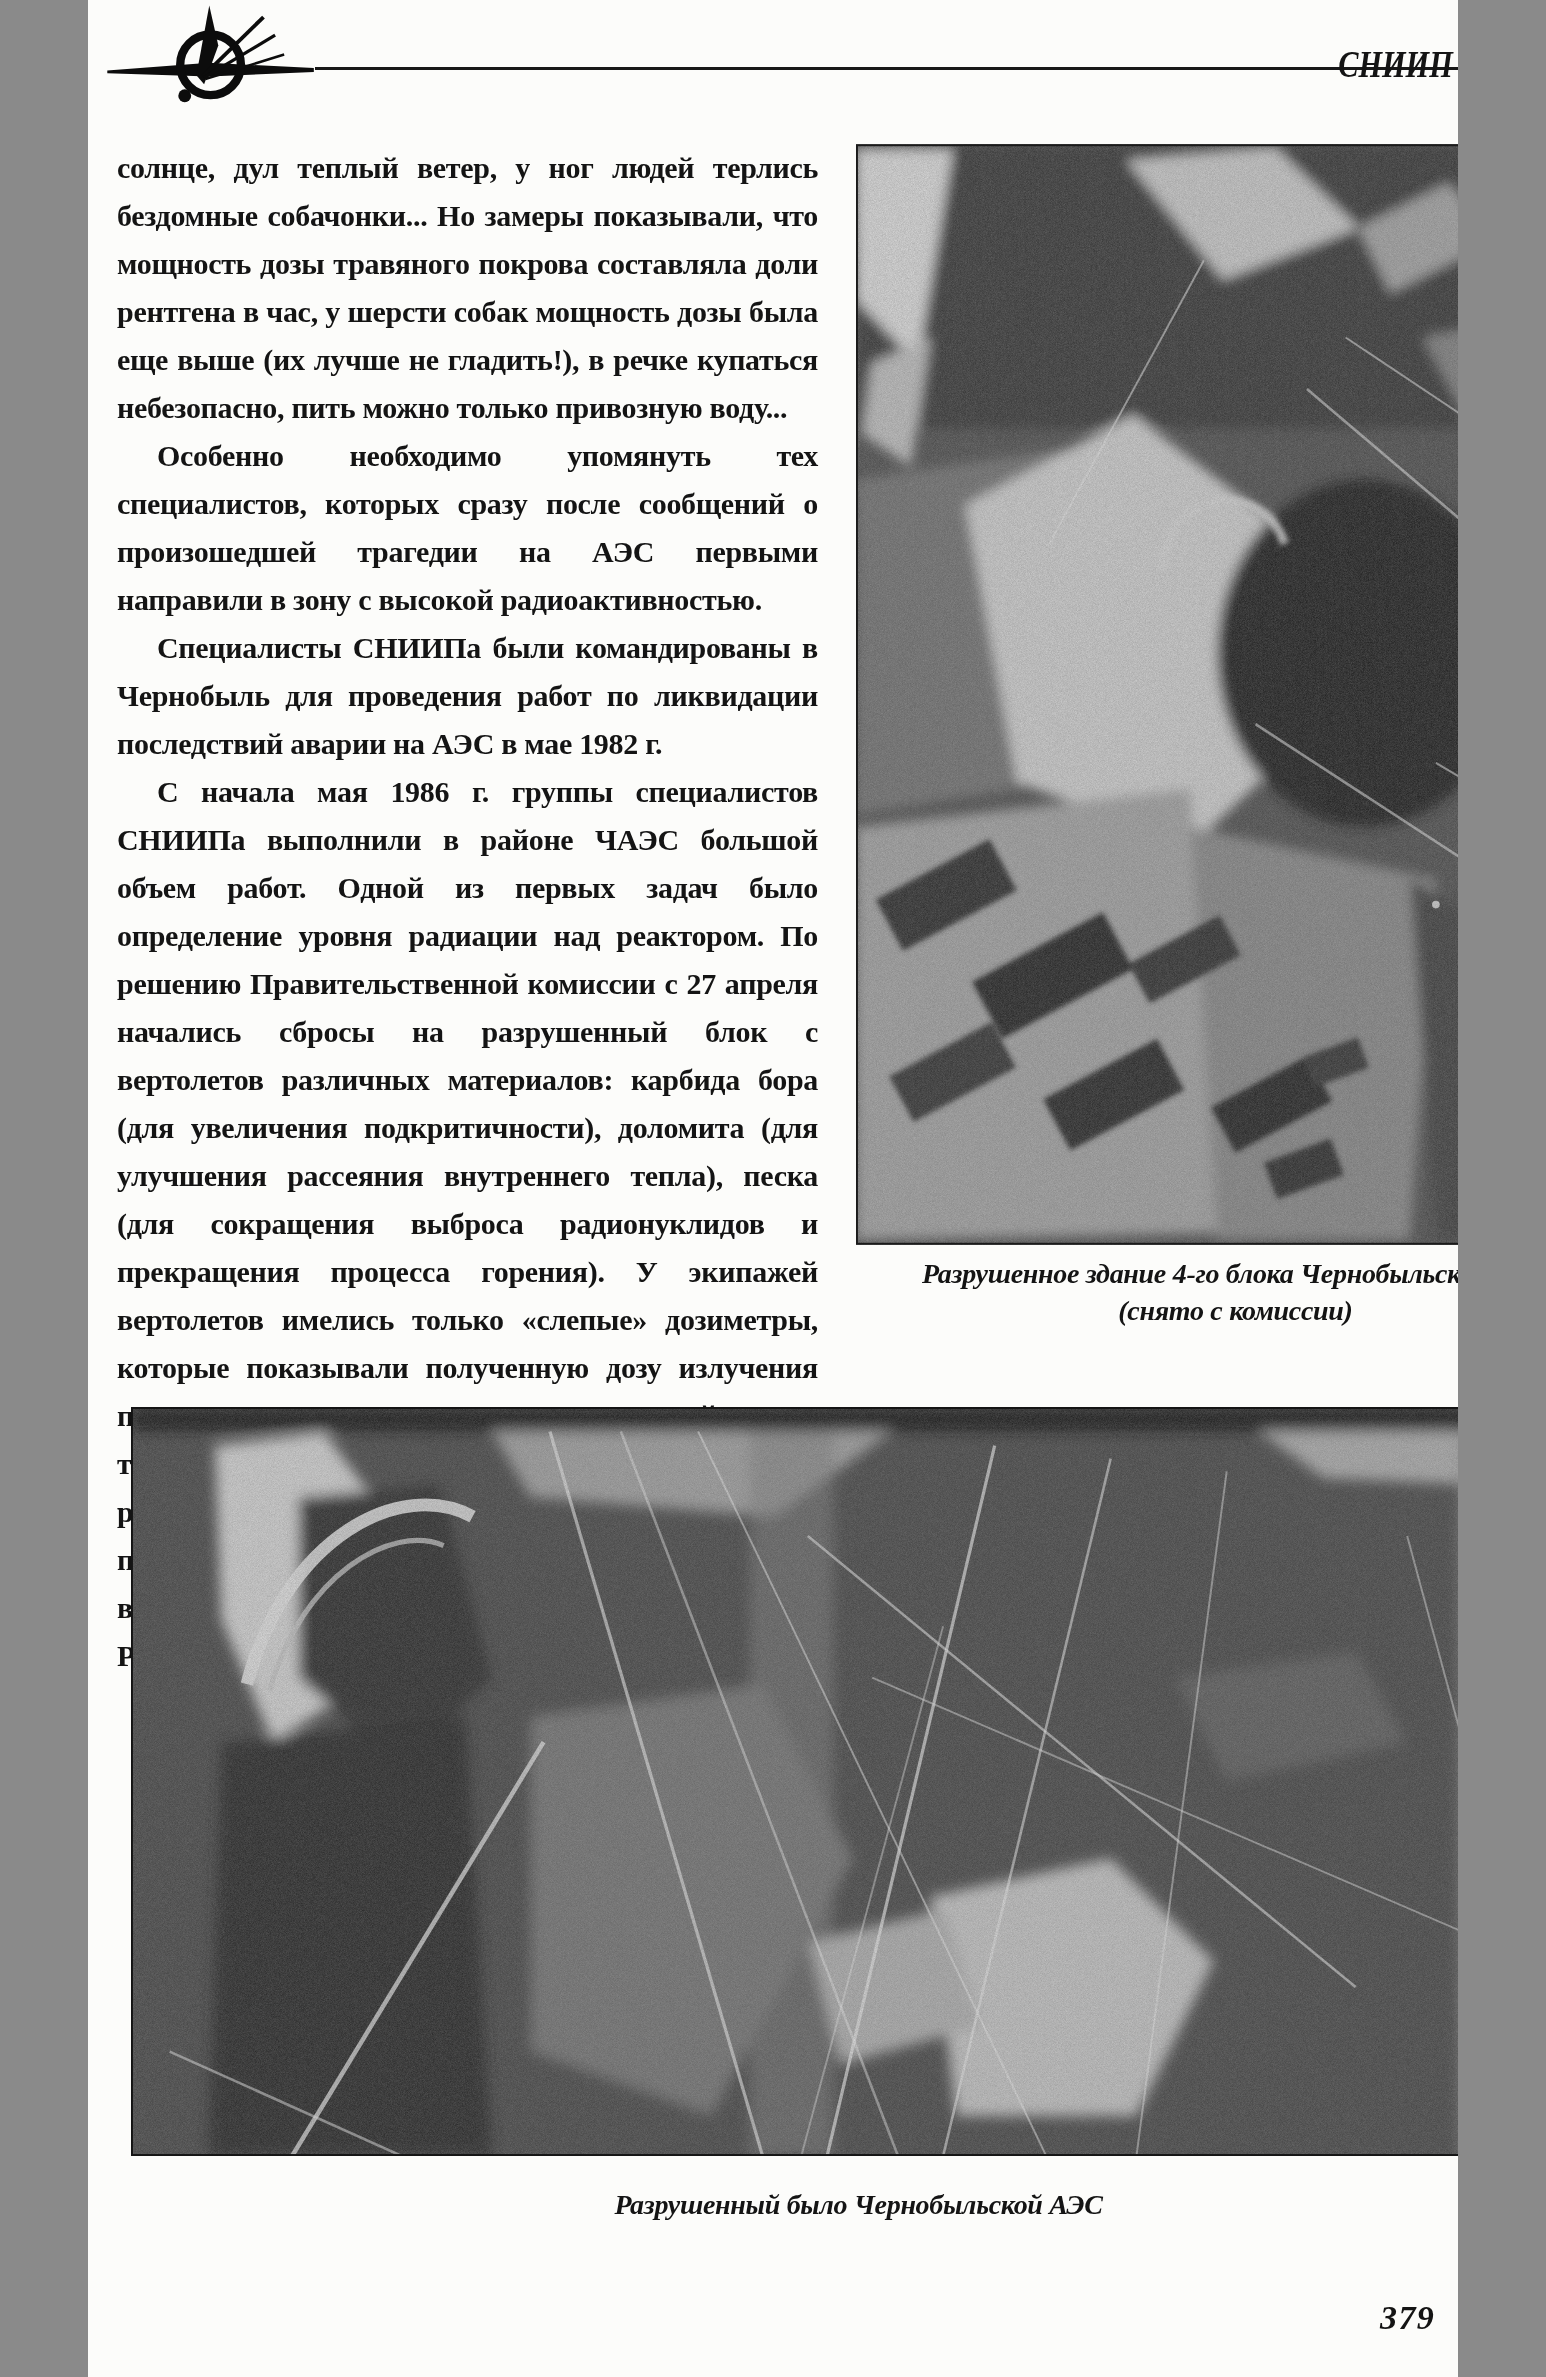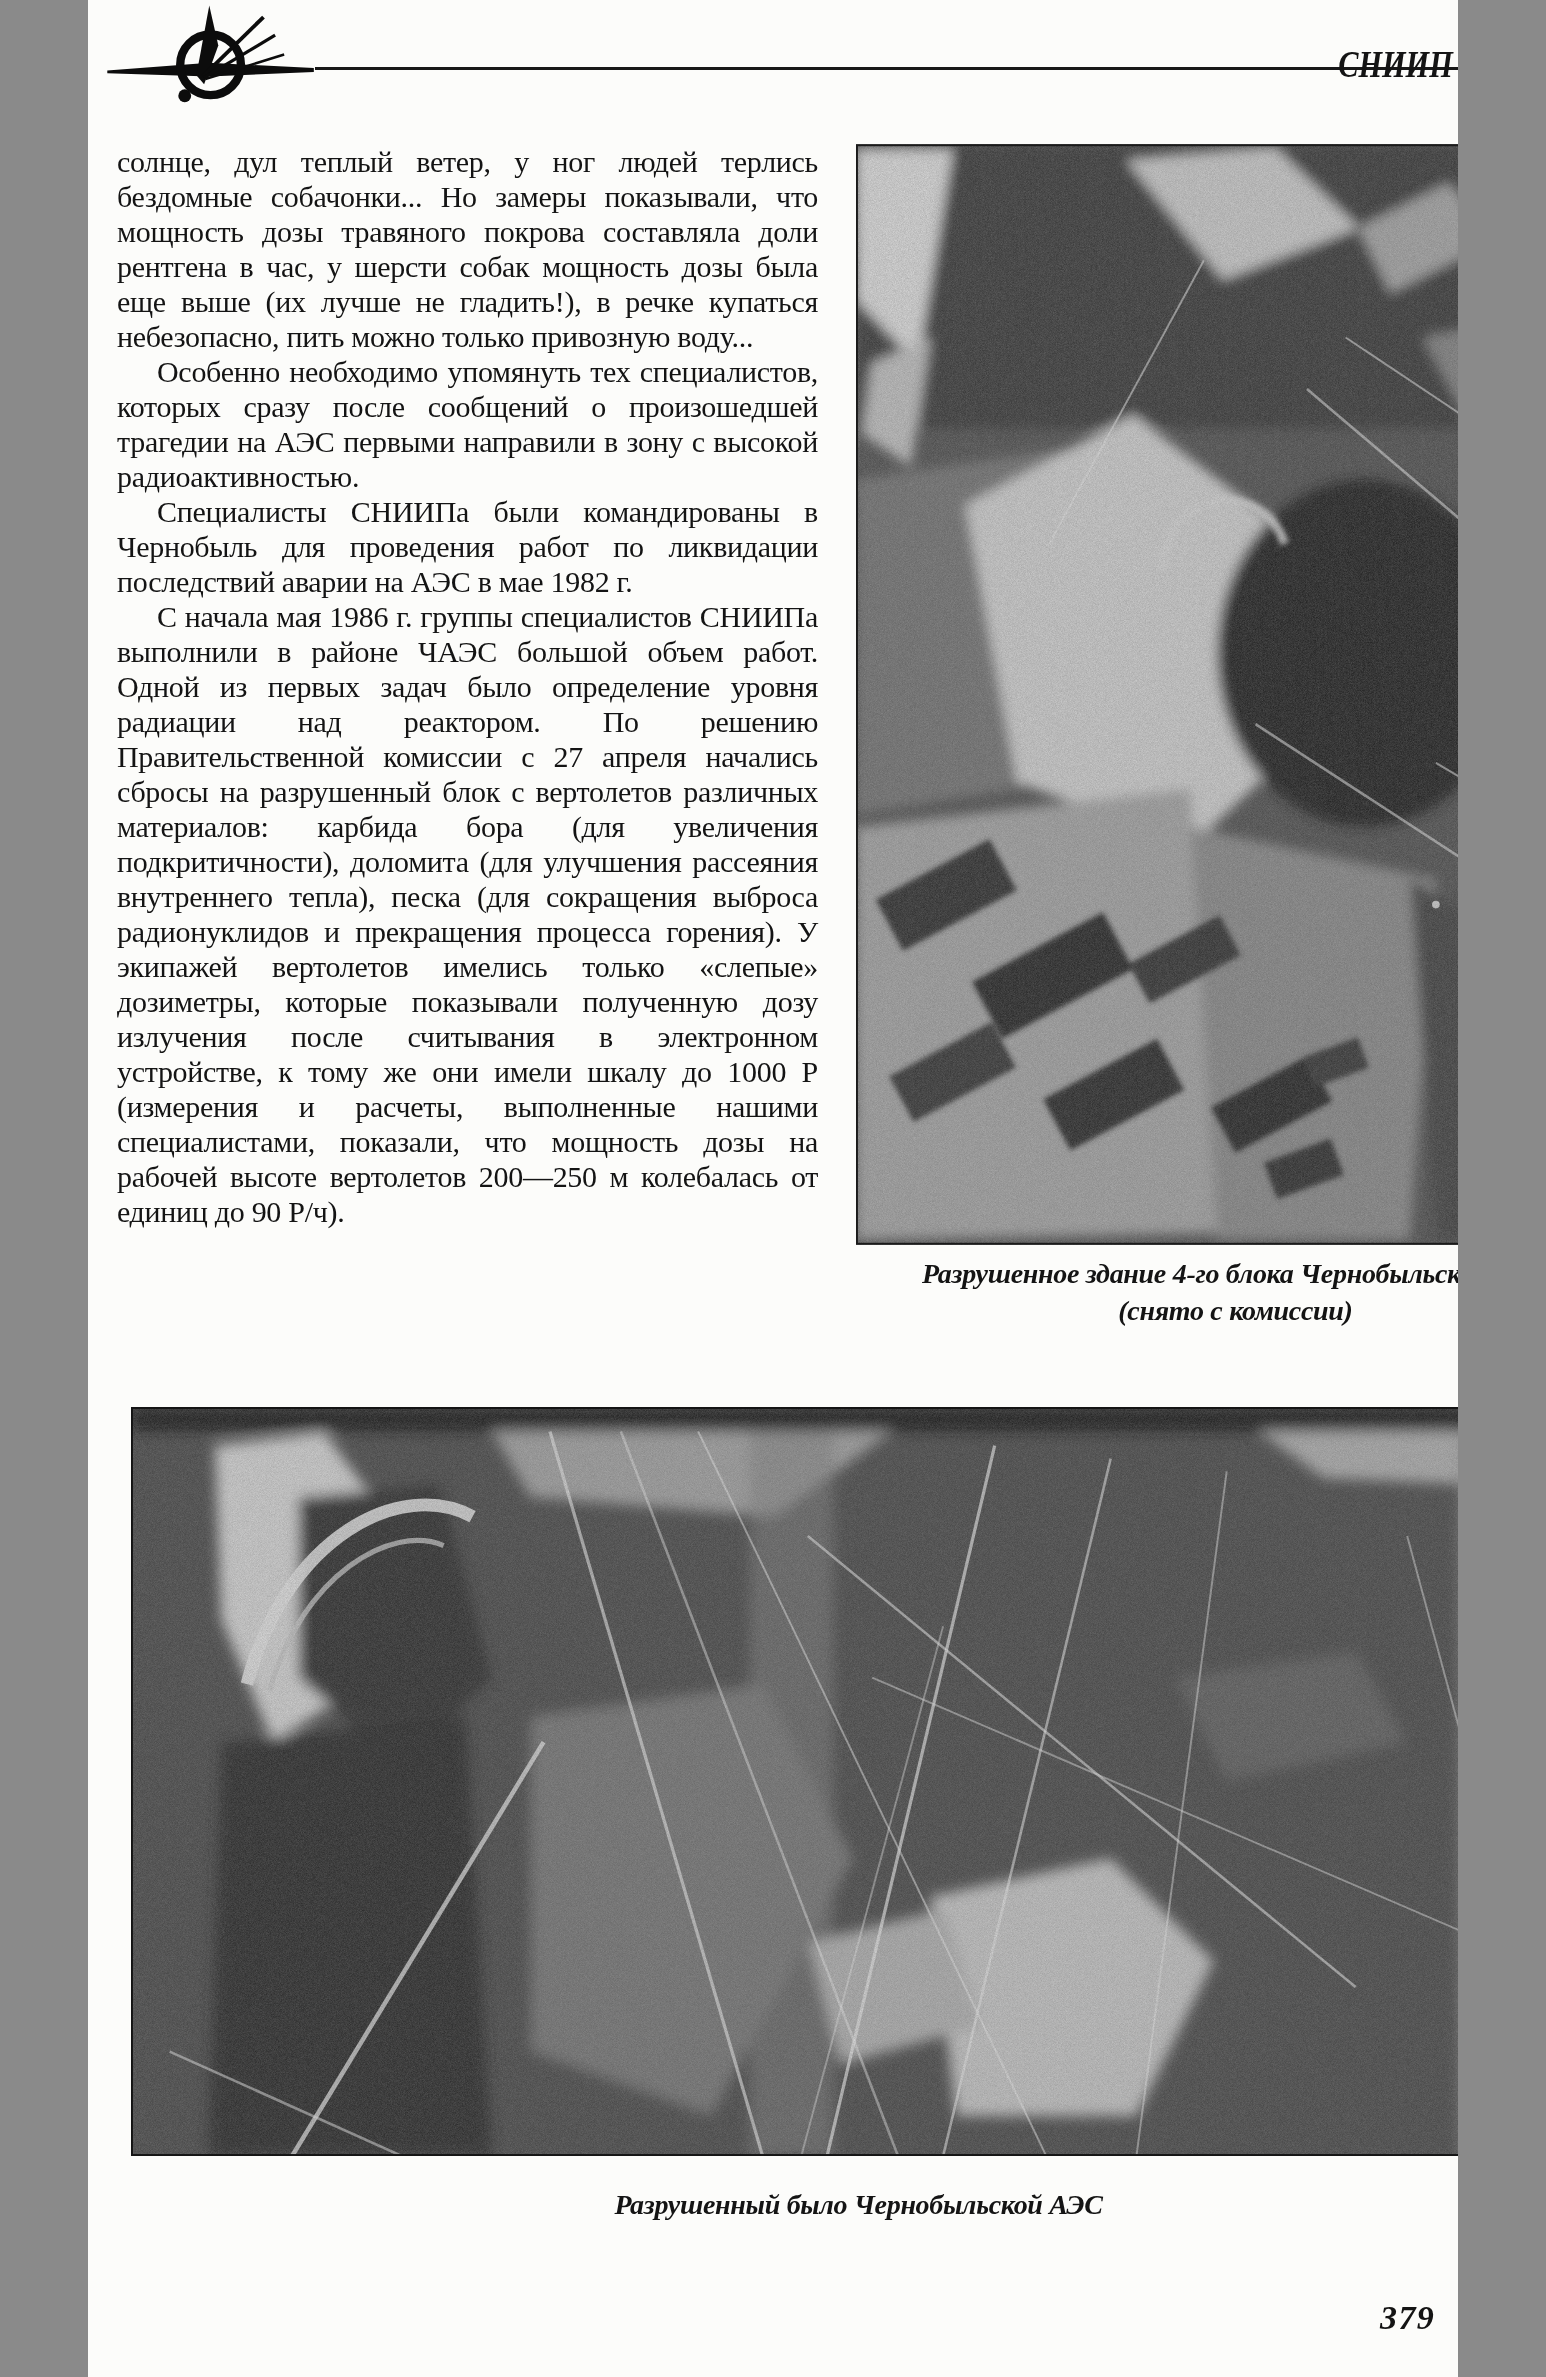--- a/index.html
+++ b/index.html
@@ -17,21 +17,21 @@
   .header-rule{position:absolute;left:227px;top:67px;width:1185px;height:3.2px;background:#181818;}
   .header-title{
     position:absolute;right:5.2px;top:43px;
     font-size:37px;font-weight:700;font-style:italic;
     transform:scaleX(.82);transform-origin:100% 50%;
     white-space:nowrap;
   }
   
   .text-col{
     position:absolute;left:29px;top:144px;width:701px;
-    font-size:30px;line-height:35px;font-weight:400;
+    font-size:30px;line-height:48px;font-weight:700;
     letter-spacing:-0.3px;
   }
   .text-col p{margin:0;text-align:justify;}
   .p-indent{text-indent:40px;}
   
   .photo{position:absolute;display:block;}
   .photo1{left:768px;top:144px;width:759px;height:1101px;}
   .photo2{left:43px;top:1407px;width:1485px;height:749px;}
   
   .caption{

